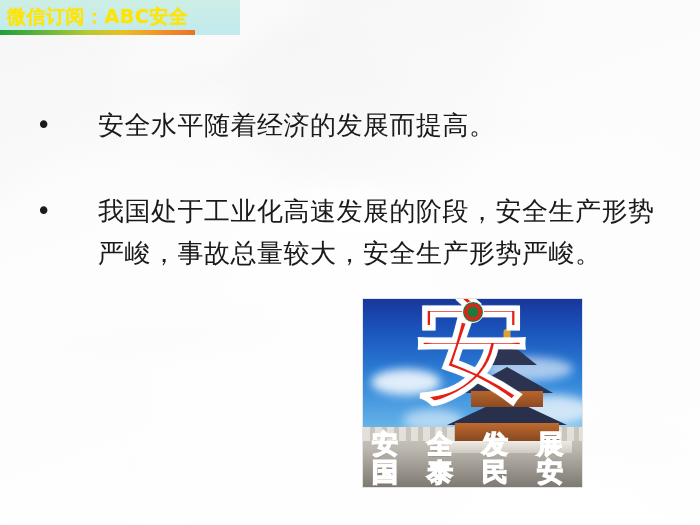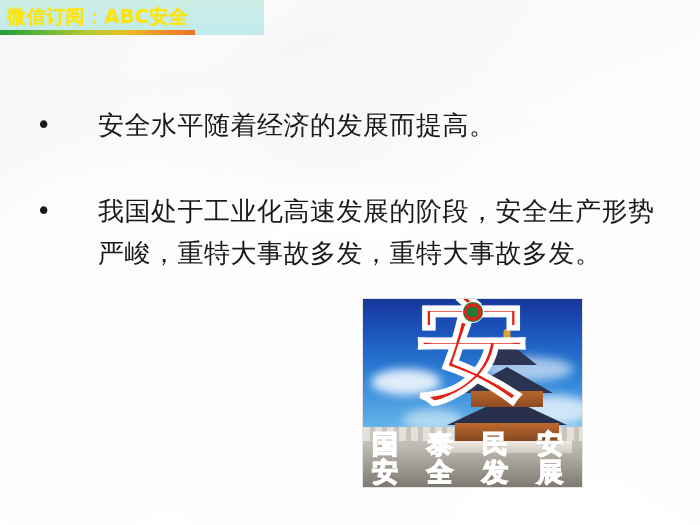--- a/index.html
+++ b/index.html
@@ -56,21 +56,21 @@
     position: absolute;
     inset: 0;
     background: linear-gradient(160deg, rgba(255,255,255,0.55) 0%, rgba(255,255,255,0.82) 45%, rgba(255,255,255,0.92) 100%);
   }
 
   
   .banner {
     position: absolute;
     left: 0;
     top: 0;
-    width: 264px;
+    width: 240px;
     height: 35px;
     background: linear-gradient(180deg, #cdeee4 0%, #c7ecea 45%, #c2eaec 100%);
   }
   .banner-title {
     position: absolute;
     left: 7px;
     top: 4px;
     font-size: 19px;
     line-height: 24px;
     font-weight: bold;
@@ -285,21 +285,21 @@
 
   <div class="body-text">
 
     <div class="bullet-row">
       <div class="bullet-dot">•</div>
       <div class="bullet-text">安全水平随着经济的发展而提高。</div>
     </div>
 
     <div class="bullet-row">
       <div class="bullet-dot">•</div>
-      <div class="bullet-text">我国处于工业化高速发展的阶段，安全生产形势严峻，重特大事故多发，重特大事故多发。</div>
+      <div class="bullet-text">我国处于工业化高速发展的阶段，安全生产形势严峻，事故总量较大，安全生产形势严峻。</div>
     </div>
 
   </div>
 
   <div class="poster">
     <div class="poster-sky"></div>
 
     <div class="cloud c1"></div>
     <div class="cloud c2"></div>
     <div class="cloud c3"></div>
@@ -316,18 +316,18 @@
       <div class="t-roof t-roof3"></div>
       <div class="t-body1"></div>
       <div class="t-body2"></div>
       <div class="t-base"></div>
     </div>
 
     <div class="poster-an">安</div>
     <div class="poster-seal"></div>
 
     <div class="poster-slogan">
+      <div class="slogan-line">安 全 发 展</div>
       <div class="slogan-line">国 泰 民 安</div>
-      <div class="slogan-line">安 全 发 展</div>
     </div>
   </div>
 
 </div>
 
 </body></html>

